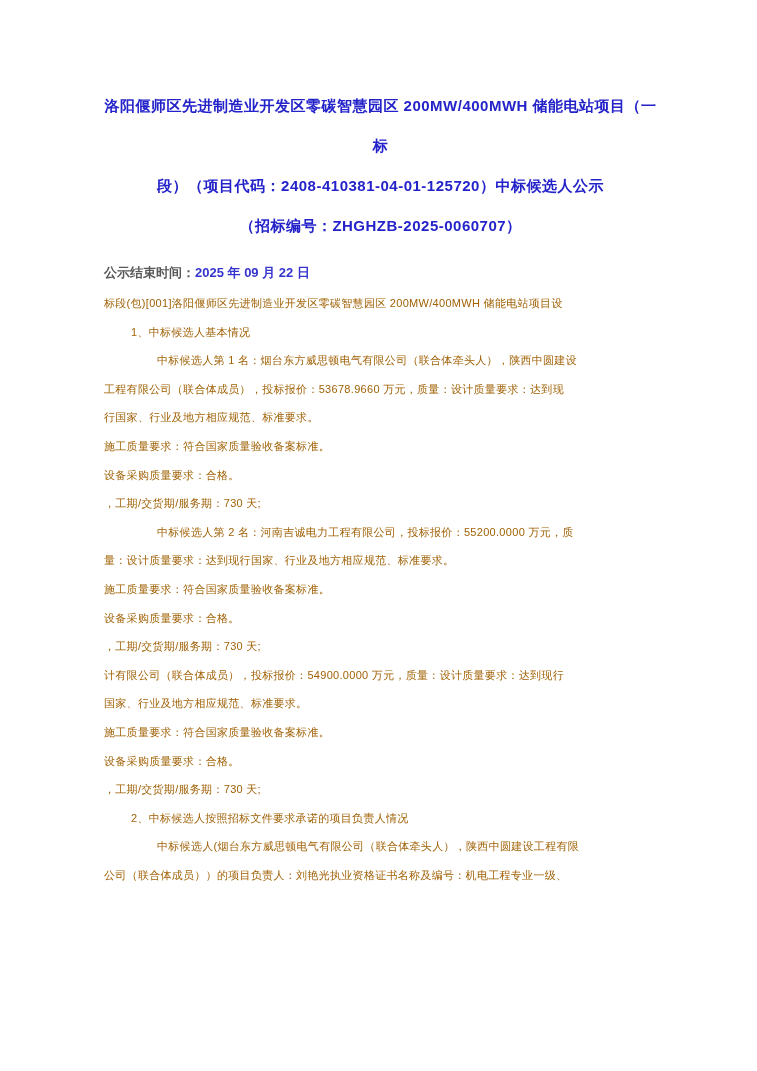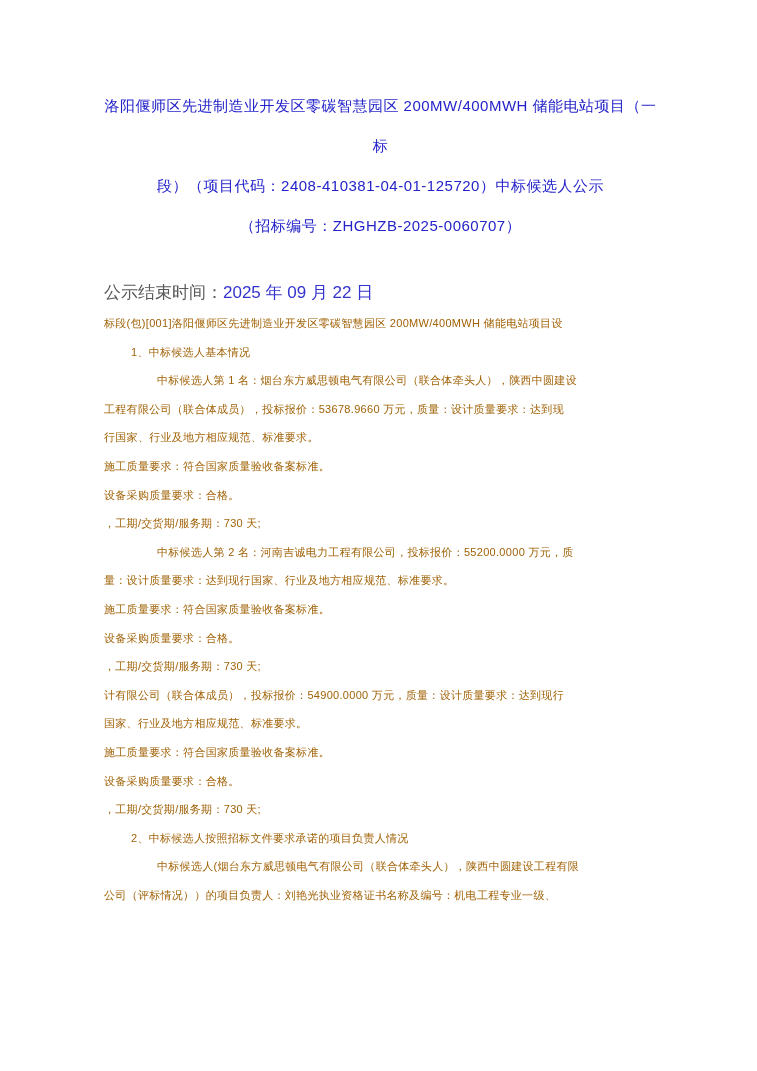--- a/index.html
+++ b/index.html
@@ -15,31 +15,32 @@
   }
   .page {
     box-sizing: border-box;
     width: 757px;
     height: 1071px;
     background: #ffffff;
     padding: 86px 100px 0 104px;
   }
   .title-block {
     text-align: center;
-    font-weight: normal;
+    font-weight: bold;
     font-size: 15px;
     line-height: 40px;
     color: #2423ca;
     letter-spacing: 0.5px;
   }
   .meta-line {
-    margin-top: 33px;
-    font-size: 17px;
+    margin-top: 13px;
+    font-size: 13px;
     line-height: 28px;
     white-space: nowrap;
+    font-weight: bold;
   }
   .meta-label {
     color: #595959;
   }
   .meta-value {
     color: #3433cd;
   }
   .section-heading {
     margin: 2px 0 0 0;
     font-size: 14.5px;
@@ -91,16 +92,16 @@
     <div class="bline">施工质量要求：符合国家质量验收备案标准。</div>
     <div class="bline">设备采购质量要求：合格。</div>
     <div class="bline">，工期/交货期/服务期：730 天;</div>
     <div class="bline">计有限公司（联合体成员），投标报价：54900.0000 万元，质量：设计质量要求：达到现行</div>
     <div class="bline">国家、行业及地方相应规范、标准要求。</div>
     <div class="bline">施工质量要求：符合国家质量验收备案标准。</div>
     <div class="bline">设备采购质量要求：合格。</div>
     <div class="bline">，工期/交货期/服务期：730 天;</div>
     <div class="bline ind1">2、中标候选人按照招标文件要求承诺的项目负责人情况</div>
     <div class="bline ind2">中标候选人(烟台东方威思顿电气有限公司（联合体牵头人），陕西中圆建设工程有限</div>
-    <div class="bline">公司（评标情况））的项目负责人：刘艳光执业资格证书名称及编号：机电工程专业一级、</div>
+    <div class="bline">公司（联合体成员））的项目负责人：刘艳光执业资格证书名称及编号：机电工程专业一级、</div>
   </div>
 
 </div>
 
 </body></html>

